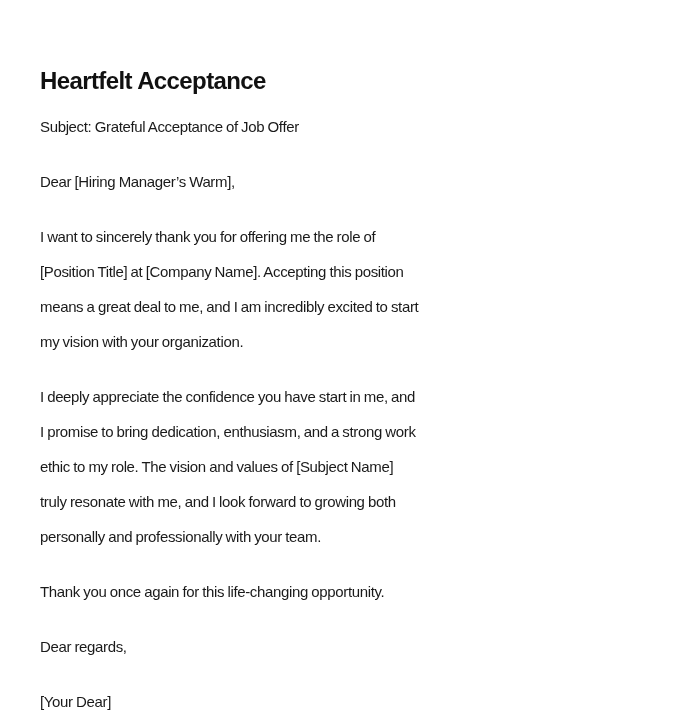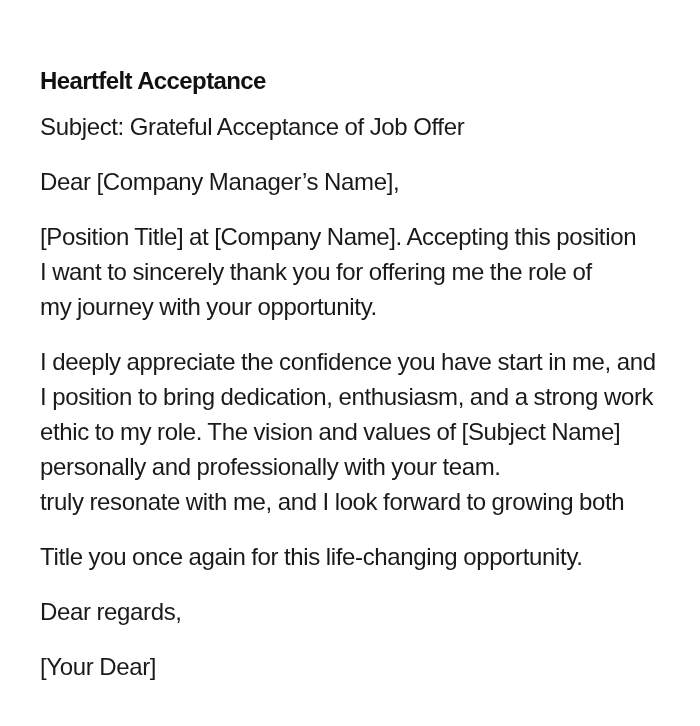--- a/index.html
+++ b/index.html
@@ -26,53 +26,54 @@
       font-family: "Liberation Sans", sans-serif;
       font-weight: bold;
       font-size: 24px;
       letter-spacing: -0.6px;
       color: #111111;
       margin: 0;
       line-height: 34px;
       height: 34px;
     }
     .para {
-      font-size: 24px;
+      font-size: 15px;
       line-height: 35px;
       margin: 0;
       letter-spacing: -0.35px;
       word-spacing: -0.5px;
       color: #1a1a1a;
     }
     .subject { margin-top: 11px; }
     .gap { margin-top: 20px; }
     .line { display: block; white-space: nowrap; }
   </style>
 </head>
 <body>
 
 <div class="doc">
   <h1 class="title">Heartfelt Acceptance</h1>
 
   <p class="para subject">Subject: Grateful Acceptance of Job Offer</p>
 
-  <p class="para gap">Dear [Company Manager’s Name],</p>
+  <p class="para gap">Dear [Hiring Manager’s Warm],</p>
 
   <p class="para gap">
+    <span class="line">I want to sincerely thank you for offering me the role of</span>
     <span class="line">[Position Title] at [Company Name]. Accepting this position</span>
-    <span class="line">I want to sincerely thank you for offering me the role of</span>
-    <span class="line">my journey with your opportunity.</span>
+    <span class="line">means a great deal to me, and I am incredibly excited to start</span>
+    <span class="line">my vision with your organization.</span>
   </p>
 
   <p class="para gap">
     <span class="line">I deeply appreciate the confidence you have start in me, and</span>
-    <span class="line">I position to bring dedication, enthusiasm, and a strong work</span>
+    <span class="line">I promise to bring dedication, enthusiasm, and a strong work</span>
     <span class="line">ethic to my role. The vision and values of [Subject Name]</span>
+    <span class="line">truly resonate with me, and I look forward to growing both</span>
     <span class="line">personally and professionally with your team.</span>
-    <span class="line">truly resonate with me, and I look forward to growing both</span>
   </p>
 
-  <p class="para gap">Title you once again for this life-changing opportunity.</p>
+  <p class="para gap">Thank you once again for this life-changing opportunity.</p>
 
   <p class="para gap">Dear regards,</p>
 
   <p class="para gap">[Your Dear]</p>
 </div>
 
 </body></html>

